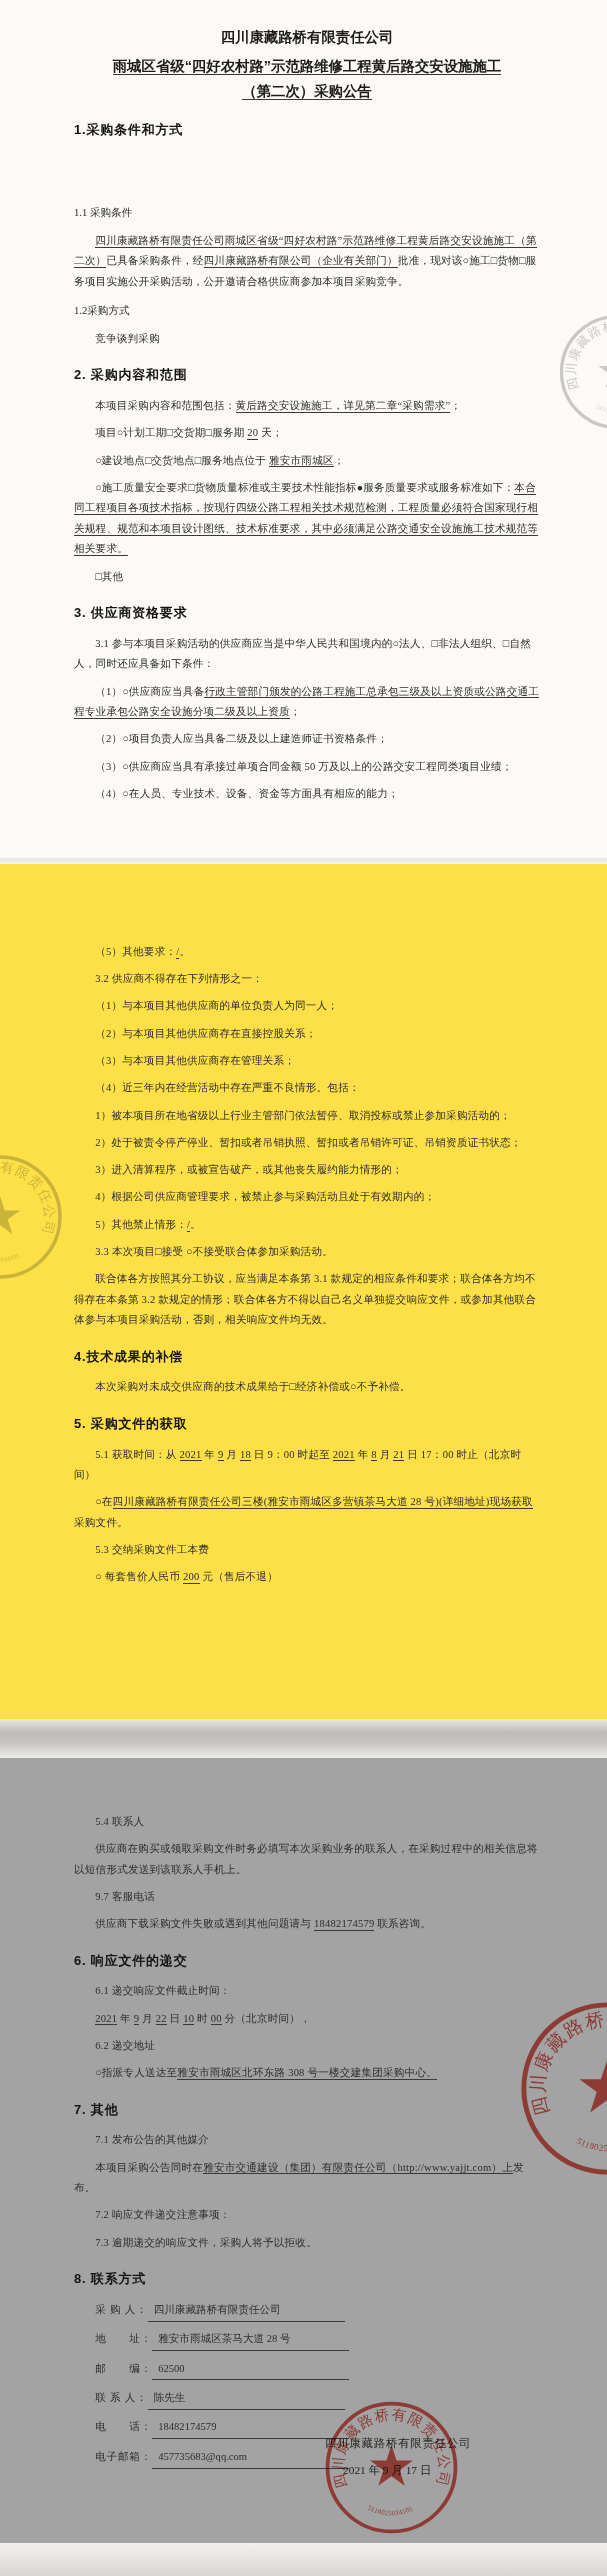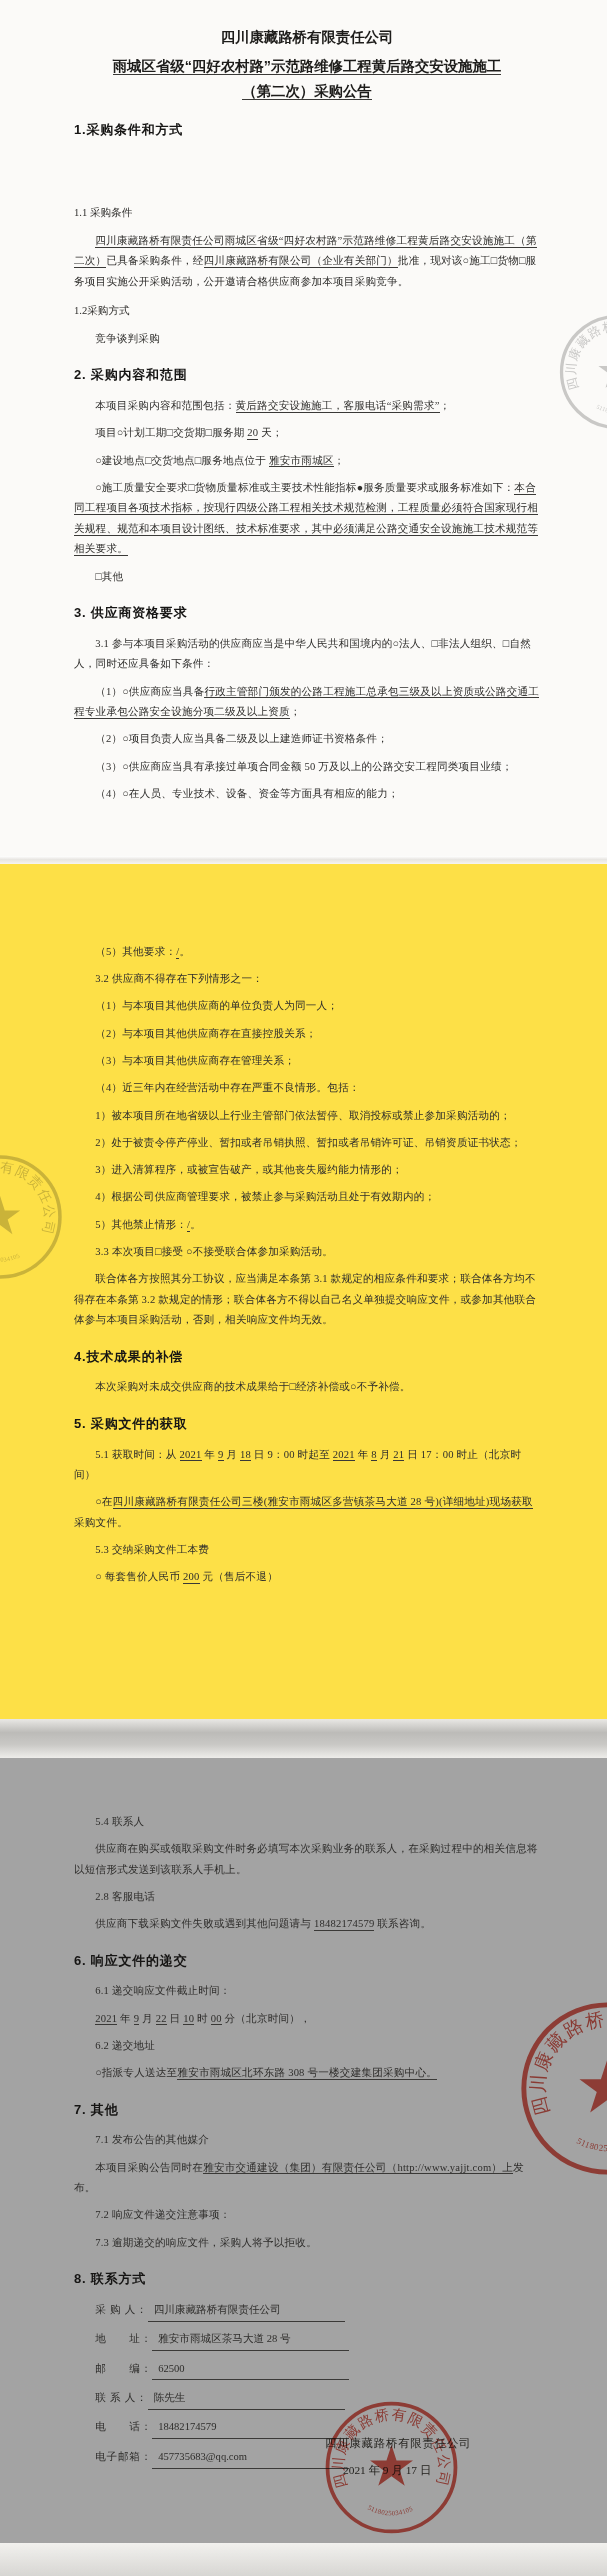--- a/index.html
+++ b/index.html
@@ -47,21 +47,21 @@
       <p class="company"><span>四川康藏路桥有限责任公司</span></p>
       <p class="title"><span class="u">雨城区省级“四好农村路”示范路维修工程黄后路交安设施施工</span></p>
       <p class="title"><span class="u">（第二次）采购公告</span></p>
       <p class="h"><span>1.采购条件和方式</span></p>
       <div class="gap"></div>
       <p class="sub"><span>1.1 采购条件</span></p>
       <p class="p"><span class="u">四川康藏路桥有限责任公司雨城区省级“四好农村路”示范路维修工程黄后路交安设施施工（第二次）</span><span>已具备采购条件，经</span><span class="u">四川康藏路桥有限公司（企业有关部门）</span><span>批准，现对该○施工□货物□服务项目实施公开采购活动，公开邀请合格供应商参加本项目采购竞争。</span></p>
       <p class="sub"><span>1.2采购方式</span></p>
       <p class="p"><span>竞争谈判采购</span></p>
       <p class="h"><span>2. 采购内容和范围</span></p>
-      <p class="p"><span>本项目采购内容和范围包括：</span><span class="u">黄后路交安设施施工，客服电话“采购需求”</span><span>；</span></p>
+      <p class="p"><span>本项目采购内容和范围包括：</span><span class="u">黄后路交安设施施工，详见第二章“采购需求”</span><span>；</span></p>
       <p class="p"><span>项目○计划工期□交货期□服务期 </span><span class="u">20</span><span> 天；</span></p>
       <p class="p"><span>○建设地点□交货地点□服务地点位于 </span><span class="u">雅安市雨城区</span><span>；</span></p>
       <p class="p"><span>○施工质量安全要求□货物质量标准或主要技术性能指标●服务质量要求或服务标准如下：</span><span class="u">本合同工程项目各项技术指标，按现行四级公路工程相关技术规范检测，工程质量必须符合国家现行相关规程、规范和本项目设计图纸、技术标准要求，其中必须满足公路交通安全设施施工技术规范等相关要求。</span></p>
       <p class="p"><span>□其他</span></p>
       <p class="h"><span>3. 供应商资格要求</span></p>
       <p class="p"><span>3.1 参与本项目采购活动的供应商应当是中华人民共和国境内的○法人、□非法人组织、□自然人，同时还应具备如下条件：</span></p>
       <p class="p"><span>（1）○供应商应当具备</span><span class="u">行政主管部门颁发的公路工程施工总承包三级及以上资质或公路交通工程专业承包公路安全设施分项二级及以上资质</span><span>；</span></p>
       <p class="p"><span>（2）○项目负责人应当具备二级及以上建造师证书资格条件；</span></p>
       <p class="p"><span>（3）○供应商应当具有承接过单项合同金额 50 万及以上的公路交安工程同类项目业绩；</span></p>
       <p class="p"><span>（4）○在人员、专业技术、设备、资金等方面具有相应的能力；</span></p>
@@ -84,21 +84,21 @@
       <p class="p"><span>本次采购对未成交供应商的技术成果给于□经济补偿或○不予补偿。</span></p>
       <p class="h"><span>5. 采购文件的获取</span></p>
       <p class="p"><span>5.1 获取时间：从 </span><span class="u">2021</span><span> 年 </span><span class="u">9</span><span> 月 </span><span class="u">18</span><span> 日 9：00 时起至 </span><span class="u">2021</span><span> 年 </span><span class="u">8</span><span> 月 </span><span class="u">21</span><span> 日 17：00 时止（北京时间）</span></p>
       <p class="p"><span>○在</span><span class="u">四川康藏路桥有限责任公司三楼(雅安市雨城区多营镇茶马大道 28 号)(详细地址)现场获取</span><span>采购文件。</span></p>
       <p class="p"><span>5.3 交纳采购文件工本费</span></p>
       <p class="p"><span>○ 每套售价人民币 </span><span class="u">200</span><span> 元（售后不退）</span></p>
     </div>
   <div class="pg pg3">
       <p class="p"><span>5.4 联系人</span></p>
       <p class="p"><span>供应商在购买或领取采购文件时务必填写本次采购业务的联系人，在采购过程中的相关信息将以短信形式发送到该联系人手机上。</span></p>
-      <p class="p"><span>2.8 客服电话</span></p>
+      <p class="p"><span>9.7 客服电话</span></p>
       <p class="p"><span>供应商下载采购文件失败或遇到其他问题请与 </span><span class="u">18482174579</span><span> 联系咨询。</span></p>
       <p class="h"><span>6. 响应文件的递交</span></p>
       <p class="p"><span>6.1 递交响应文件截止时间：</span></p>
       <p class="p"><span class="u">2021</span><span> 年 </span><span class="u">9</span><span> 月 </span><span class="u">22</span><span> 日 </span><span class="u">10</span><span> 时 </span><span class="u">00</span><span> 分（北京时间），</span></p>
       <p class="p"><span>6.2 递交地址</span></p>
       <p class="p"><span>○指派专人送达至</span><span class="u">雅安市雨城区北环东路 308 号一楼交建集团采购中心。</span></p>
       <p class="h"><span>7. 其他</span></p>
       <p class="p"><span>7.1 发布公告的其他媒介</span></p>
       <p class="p"><span>本项目采购公告同时在</span><span class="u">雅安市交通建设（集团）有限责任公司（http://www.yajjt.com）上</span><span>发布。</span></p>
       <p class="p"><span>7.2 响应文件递交注意事项：</span></p>

